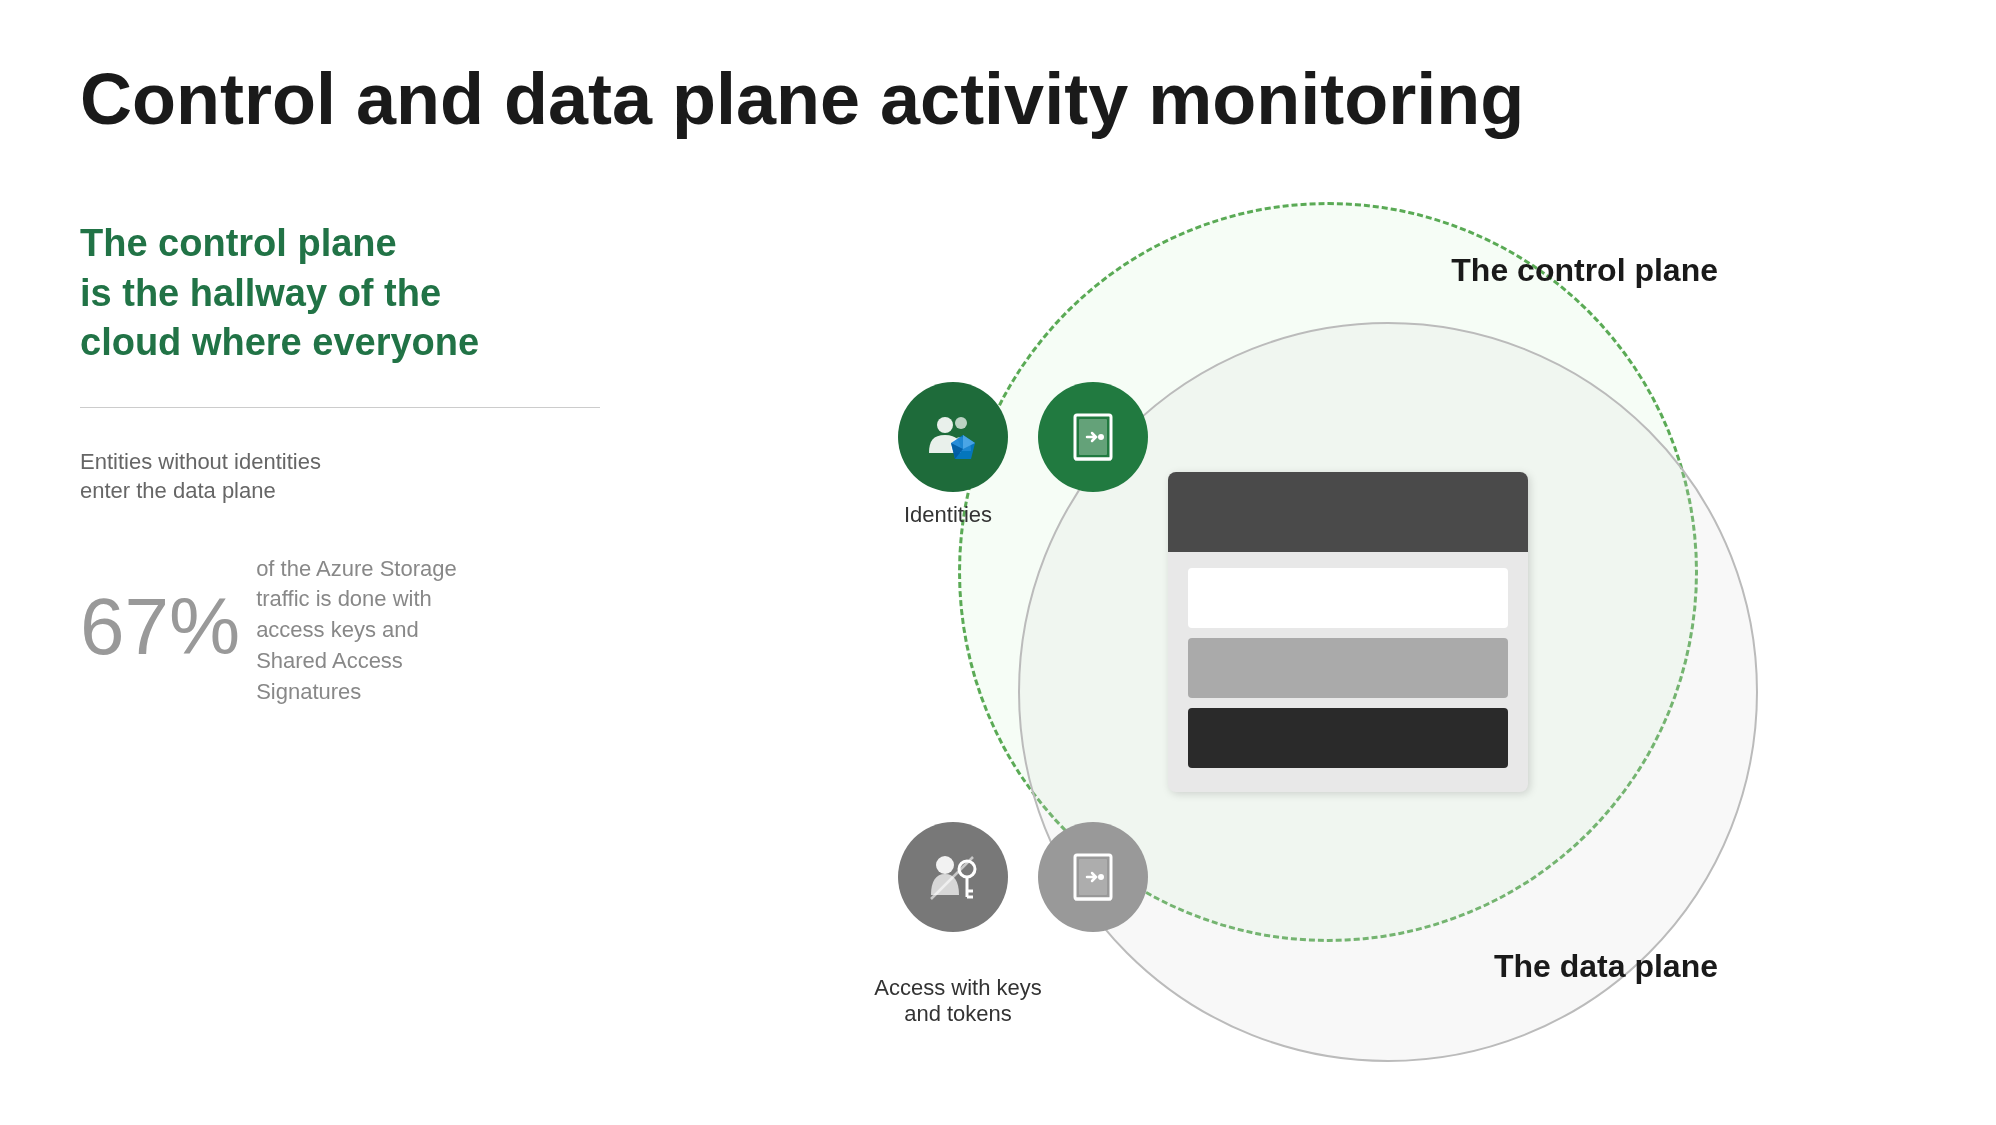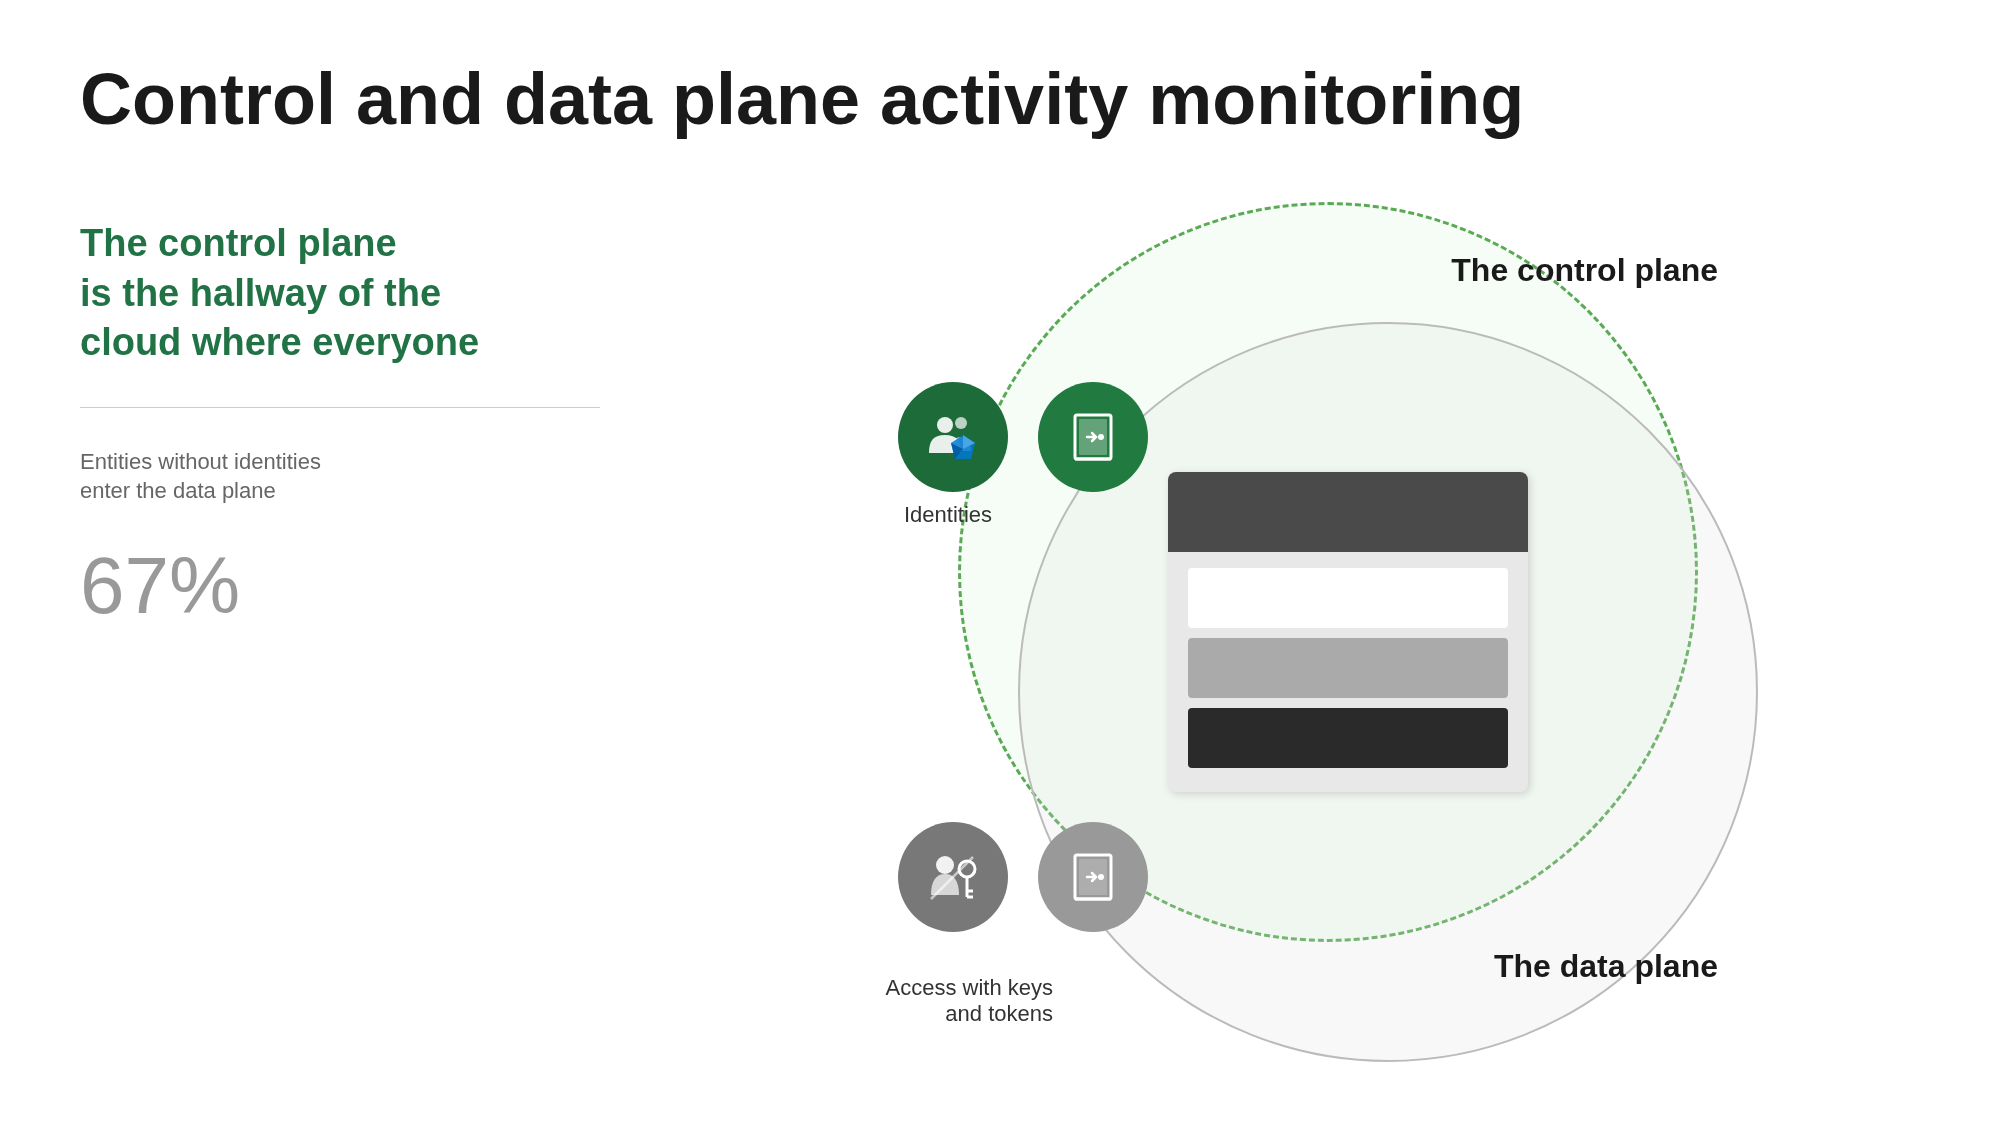--- a/index.html
+++ b/index.html
@@ -242,21 +242,20 @@
     .icon-label-identities {
       top: 320px;
       left: 180px;
       width: 140px;
     }
 
     .icon-label-access {
       bottom: 55px;
       left: 165px;
       width: 190px;
-      text-align: right;
     }
 
     
     .icon-svg {
       width: 60px;
       height: 60px;
     }
   </style>
 </head>
 <body>
@@ -274,20 +273,21 @@
           <span>cloud where everyone</span><br>
         </p>
       </div>
 
       <div class="divider-line"></div>
 
       <p class="gray-subtitle">Entities without identities<br>enter the data plane</p>
 
       <div class="stat-row">
         <span class="stat-number">67%</span>
+        <p class="stat-text">of the Azure Storage traffic is done with access keys and Shared Access Signatures</p>
       </div>
     </div>
 
     <div class="right-panel">
       <div class="diagram-wrapper">
 
         <div class="control-circle"></div>
 
         <div class="data-circle"></div>
 

